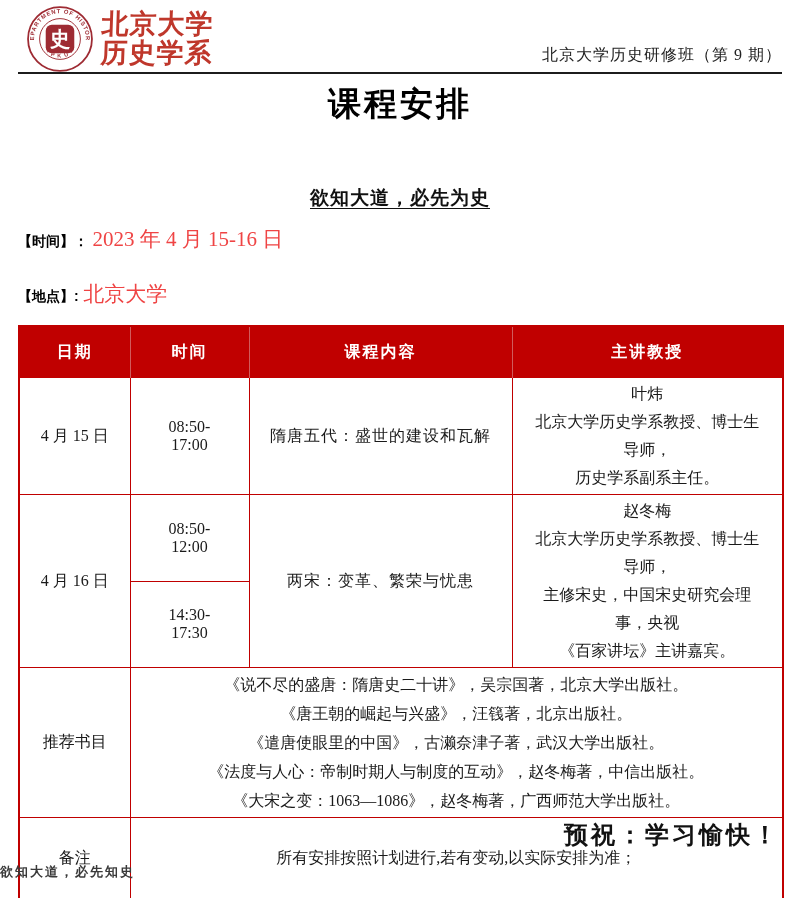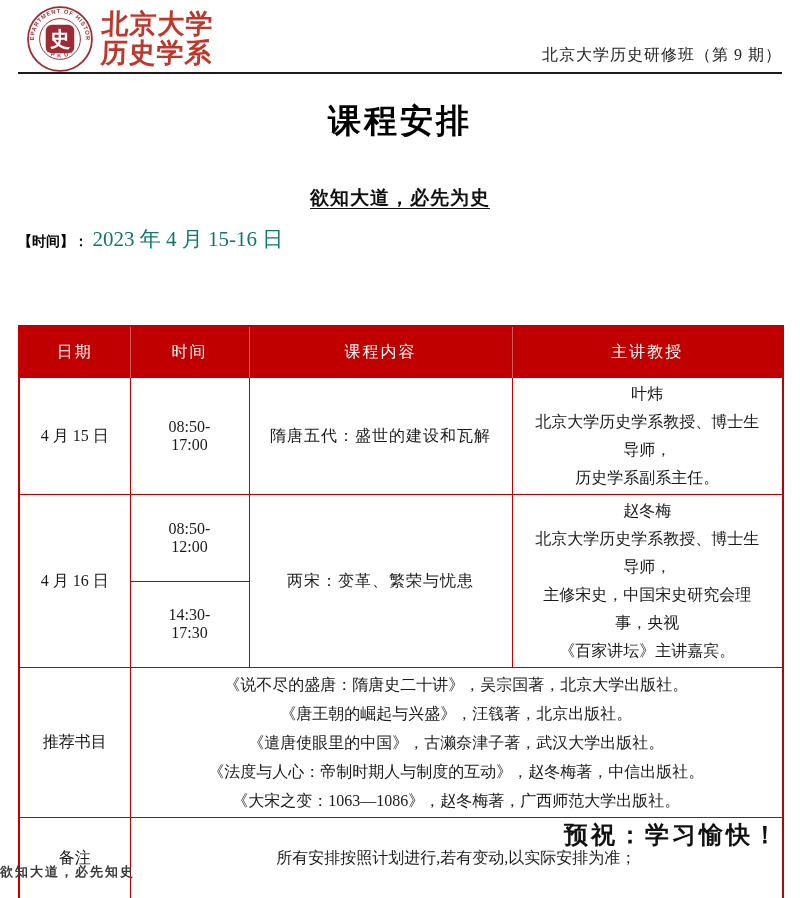--- a/index.html
+++ b/index.html
@@ -11,39 +11,39 @@
   
   .logo { position:absolute; left:26px; top:5px; display:flex; align-items:center; }
   .seal { width:68px; height:68px; }
   .org { margin-left:7px; color:#bf372b; font-weight:bold; font-size:27px; line-height:1.08;
          font-family:"Liberation Serif", serif; transform:skewX(-2deg); letter-spacing:1px; }
   .program-title { position:absolute; right:18px; top:45px; font-size:16px; color:#222;
          font-family:"Liberation Serif", serif; letter-spacing:1px; }
   .rule { position:absolute; left:18px; top:72px; width:764px; height:2px; background:#1c1c1c; }
 
   
-  .doc-title { position:absolute; left:0; top:99px; width:100%; text-align:center;
+  .doc-title { position:absolute; left:0; top:82px; width:100%; text-align:center;
          font-size:33px; font-weight:bold; letter-spacing:3px; color:#000; }
   .motto-wrap { position:absolute; left:0; top:185px; width:100%; text-align:center; }
   .motto { font-size:19px; font-weight:bold; letter-spacing:1px;
          text-decoration:underline; text-underline-offset:4px;margin-top:10px; }
 
   
   .info-line { position:absolute; left:18px; white-space:nowrap; }
   .info-time { top:225px; }
   .info-loc  { top:280px; }
   .info-label { font-size:14px; font-weight:bold; color:#000; }
-  .info-value { font-size:21px; font-family:"Liberation Serif", serif; color:#0f766e; }
+  .info-value { font-size:21px; font-family:"Liberation Serif", serif; color:#ef4444; }
 
   
   table.schedule { position:absolute; left:18px; top:325px; width:764px;
          border-collapse:collapse; border:2px solid #c00000; border-bottom-width:3px;
          font-family:"Liberation Serif", serif; color:#1a1a1a; table-layout:fixed; }
   .schedule th { background:#c00000; color:#ffffff; font-family:"Liberation Sans", sans-serif;
-         font-weight:normal; font-size:16px; height:48px; border-left:1px solid #d05c5c;
+         font-weight:bold; font-size:16px; height:48px; border-left:1px solid #d05c5c;
          letter-spacing:2px; }
   .schedule th:first-child { border-left:none; }
   .schedule td { border:1px solid #c00000; font-size:16px; text-align:center;
          vertical-align:middle; padding:2px 20px; }
   tr.r-day1 { height:100px; }
   tr.r-am   { height:55px; }
   tr.r-pm   { height:55px; }
   tr.r-books{ height:145px; }
   tr.r-note { height:83px; }
   .course-cell { letter-spacing:1px; font-size:17px; }
@@ -95,20 +95,24 @@
   <div class="doc-title">课程安排</div>
 
   <div class="motto-wrap">
     <span class="motto">欲知大道，必先为史</span>
   </div>
 
   <div class="info-line info-time">
     <span class="info-label">【时间】：</span>
     <span class="info-value">2023 年 4 月 15-16 日</span>
   </div>
+  <div class="info-line info-loc">
+    <span class="info-label">【地点】:</span>
+    <span class="info-value">北京大学</span>
+  </div>
 
   <table class="schedule">
     <colgroup>
       <col style="width:111px">
         <col style="width:119px">
         <col style="width:263px">
         <col style="width:271px">
     </colgroup>
     <tbody>
         <tr>

